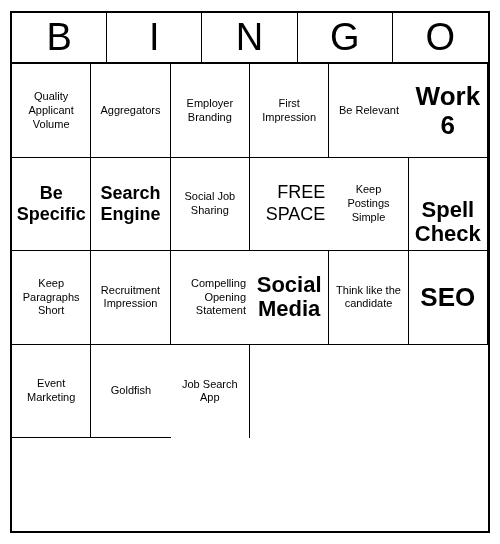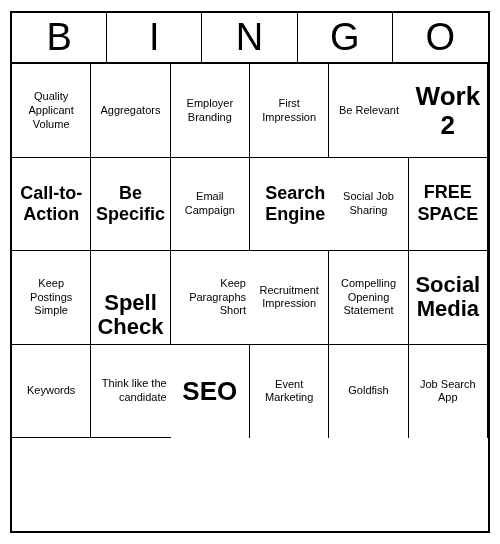--- a/index.html
+++ b/index.html
@@ -82,21 +82,21 @@
     }
 
     .bingo-cell.medium-text .cell-text {
       font-size: 18px;
       font-weight: bold;
       line-height: 1.15;
     }
 
     .bingo-cell.free-space .cell-text {
       font-size: 18px;
-      font-weight: bold;
+      font-weight: normal;
       line-height: 1.2;
     }
 
     .bingo-cell.spell-check .cell-text {
       font-size: 22px;
       font-weight: bold;
       line-height: 1.1;
       margin-top: 36px;
     }
 
@@ -127,30 +127,24 @@
       <div class="bingo-cell">
         <span class="cell-text">Employer Branding</span>
       </div>
       <div class="bingo-cell">
         <span class="cell-text">First Impression</span>
       </div>
       <div class="bingo-cell">
         <span class="cell-text">Be Relevant</span>
       </div>
       <div class="bingo-cell large-text">
-        <span class="cell-text">Work 2</span>
-      </div>
-      <div class="bingo-cell medium-text">
-        <span class="cell-text">Call-to-Action</span>
+        <span class="cell-text">Work 6</span>
       </div>
       <div class="bingo-cell medium-text">
         <span class="cell-text">Be Specific</span>
-      </div>
-      <div class="bingo-cell">
-        <span class="cell-text">Email Campaign</span>
       </div>
       <div class="bingo-cell medium-text">
         <span class="cell-text">Search Engine</span>
       </div>
       <div class="bingo-cell">
         <span class="cell-text">Social Job Sharing</span>
       </div>
       <div class="bingo-cell free-space">
         <span class="cell-text">FREE SPACE</span>
       </div>
@@ -166,23 +160,20 @@
       <div class="bingo-cell">
         <span class="cell-text">Recruitment Impression</span>
       </div>
       <div class="bingo-cell">
         <span class="cell-text">Compelling Opening Statement</span>
       </div>
       <div class="bingo-cell social-media">
         <span class="cell-text">Social Media</span>
       </div>
       <div class="bingo-cell">
-        <span class="cell-text">Keywords</span>
-      </div>
-      <div class="bingo-cell">
         <span class="cell-text">Think like the candidate</span>
       </div>
       <div class="bingo-cell large-text">
         <span class="cell-text">SEO</span>
       </div>
       <div class="bingo-cell">
         <span class="cell-text">Event Marketing</span>
       </div>
       <div class="bingo-cell">
         <span class="cell-text">Goldfish</span>

